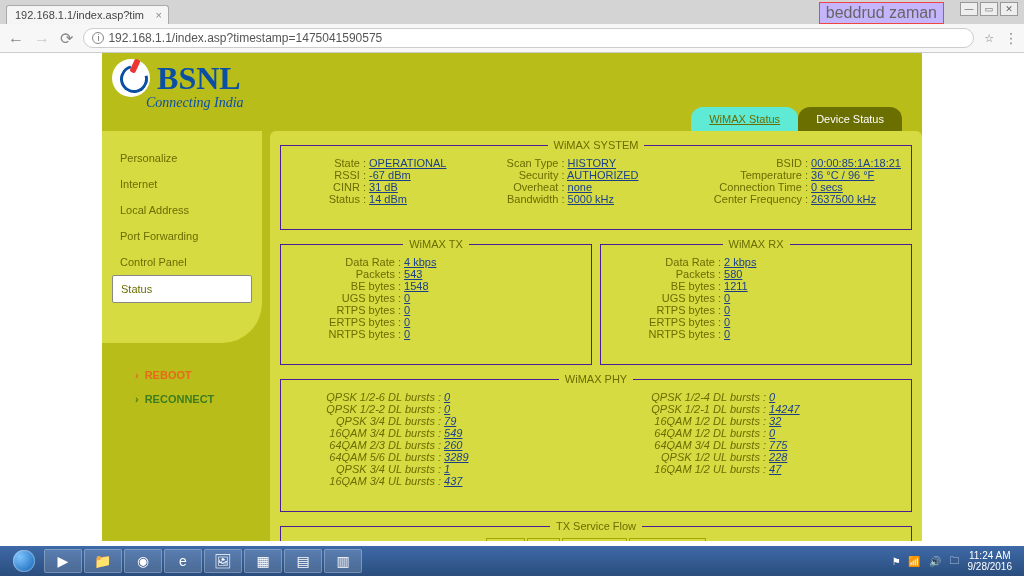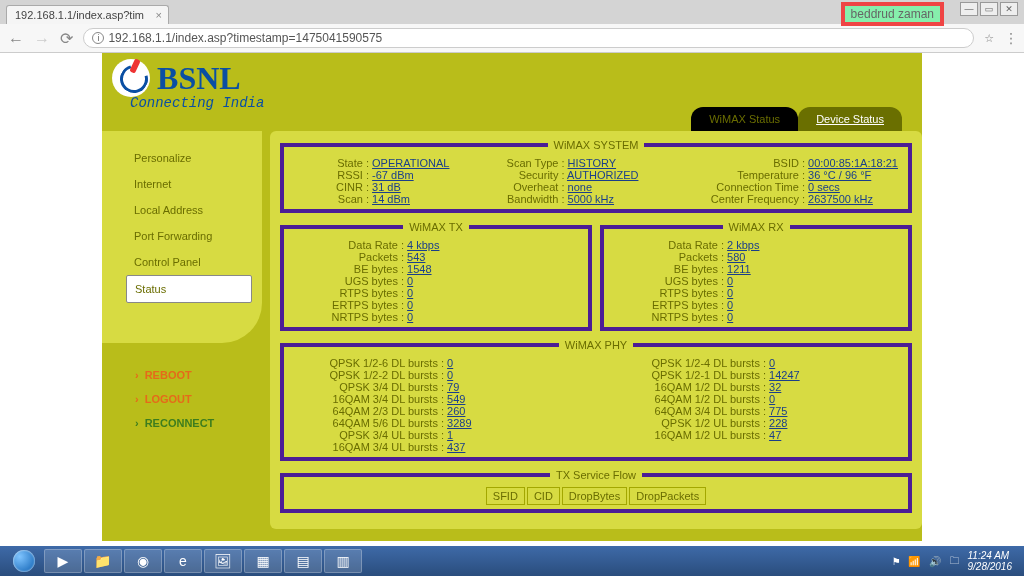--- a/index.html
+++ b/index.html
@@ -1,77 +1,77 @@
 <!DOCTYPE html>
 <html><head>
 <meta charset="utf-8">
 <style>
 * { box-sizing: border-box; margin: 0; padding: 0; }
 body { font-family: Arial, sans-serif; font-size: 11px; background: #fff; }
 .browser-chrome { background: linear-gradient(#f5f5f5,#e8e8e8); border-bottom: 1px solid #ccc; }
 .tab-bar { display: flex; height: 24px; background: #d4d4d4; align-items: end; padding-left: 6px; }
 .tab { background: #f5f5f5; border: 1px solid #aaa; border-bottom: none; padding: 3px 24px 3px 8px; font-size: 11px; border-radius: 3px 3px 0 0; position: relative; color: #444; }
 .tab .close { position: absolute; right: 6px; top: 3px; color: #888; cursor: pointer; }
-.user-badge { position: absolute; right: 80px; top: 2px; background: #86efac; border: 4px solid #ef4444; padding: 1px 6px; font-size: 12px; color: #666; }
+.user-badge { position: absolute; right: 80px; top: 2px; background: #c4b5fd; border: 1px solid #ef4444; padding: 1px 6px; font-size: 16px; color: #666; }
 .win-controls { position: absolute; right: 6px; top: 2px; display: flex; gap: 2px; }
 .win-controls span { width: 18px; height: 14px; border: 1px solid #999; background: #eee; display: flex; align-items: center; justify-content: center; font-size: 9px; color: #666; }
 .nav-bar { display: flex; align-items: center; height: 28px; padding: 0 8px; gap: 10px; background: #f7f7f7; }
 .nav-arrow { color: #888; font-size: 16px; }
 .nav-arrow.disabled { color: #ccc; }
 .url-bar { flex: 1; display: flex; align-items: center; border: 1px solid #ccc; border-radius: 12px; padding: 2px 8px; font-size: 12px; color: #555; background: #fff; }
 .url-bar .info { border: 1px solid #888; border-radius: 50%; width: 12px; height: 12px; display: inline-flex; align-items: center; justify-content: center; font-size: 9px; margin-right: 4px; color: #666; }
 .star { color: #888; }
 .menu-dots { color: #888; letter-spacing: -2px; font-size:14px; }
 .page-body { background: #fff; width: 1024px; height: 488px; overflow: hidden; position: relative; }
 .router-wrap { width: 820px; margin: 0 auto; background: #b9bd1a; min-height: 600px; position: relative; }
 .header-area { height: 78px; position: relative; background: #b9bd1a; }
 .logo-box { position: absolute; left: 10px; top: 6px; }
 .logo-icon { display: inline-block; width: 38px; height: 38px; background: #fff; border-radius: 50%; position: relative; vertical-align: middle; }
 .logo-icon::before { content:""; position:absolute; left:8px; top:6px; width:22px; height:22px; border:3px solid #0a4fa3; border-radius:50%; border-top-color:transparent; transform:rotate(30deg); }
 .logo-icon::after { content:""; position:absolute; left:20px; top:0px; width:6px; height:14px; background:#e33; transform:rotate(25deg); border-radius:2px; }
 .logo-text { display: inline-block; vertical-align: middle; color: #0a4fa3; font-size: 32px; font-weight: bold; font-family: "Times New Roman", serif; margin-left: 4px; }
-.tagline { font-style: italic; color: #0a4fa3; font-size: 14px; margin-left: 18px; margin-top: -2px; font-family: Liberation Mono, monospace; }
+.tagline { font-style: italic; color: #0a4fa3; font-size: 14px; margin-left: 34px; margin-top: -2px; font-family: Liberation Serif, serif; }
 .top-tabs { position: absolute; right: 20px; bottom: 0; display: flex; }
 .top-tab { padding: 6px 18px; font-size: 11px; border-radius: 12px 12px 0 0; }
-.top-tab.active { background: #000000; color: #6a6d00; }
-.top-tab.inactive { background: #6a6f00; color: #fff; text-decoration: underline; }
+.top-tab.active { background: #5eead4; color: #6a6d00; text-decoration: underline; }
+.top-tab.inactive { background: #6a6f00; color: #fff; }
 .content-row { display: flex; }
-.sidebar { width: 160px; background: #d7db42; border-radius: 0 0 40px 0; padding: 14px 0 30px 14px; margin-bottom: 20px; }
+.sidebar { width: 160px; background: #d7db42; border-radius: 0 0 40px 0; padding: 14px 0 30px 0; margin-bottom: 20px; }
 .sidebar-section { padding: 0 10px 10px 10px; }
 .menu-item { padding: 7px 8px; color: #6a6d00; font-size: 11px; cursor: pointer; }
 .menu-item.active { background: #fff; border: 1px solid #888; border-radius: 2px; }
 .action-item { padding: 6px 8px; color: #e56a1a; font-size: 11px; font-weight: bold; cursor: pointer; }
 .action-item.green { color: #3d7d1e; }
 .action-item::before { content: "›"; color: #e56a1a; margin-right: 6px; font-weight: bold; }
 .action-item.green::before { color: #3d7d1e; }
 .main-panel { flex: 1; background: #d7db42; padding: 8px 10px; margin-left: 8px; border-radius: 6px; }
-fieldset { border: 4px solid #4c1d95; margin-bottom: 8px; padding: 6px 10px 4px 10px; }
+fieldset { border: 1px solid #4c1d95; margin-bottom: 8px; padding: 6px 10px 24px 10px; }
 legend { color: #6a6d00; font-size: 11px; padding: 0 6px; text-align: center; width: auto; margin: 0 auto; }
 fieldset .content { text-align: left; }
 .kv-grid { display: grid; grid-template-columns: 1fr 1fr 1fr; gap: 2px 20px; font-size: 11px; }
 .kv { white-space: nowrap; }
 .kv .k { color: #6a6d00; display: inline-block; text-align: right; }
 .kv .v { color: #1a3f8a; text-decoration: underline; }
 .side-by-side { display: flex; gap: 8px; }
 .side-by-side fieldset { flex: 1; }
 .rx-tx-grid { font-size: 11px; }
 .rx-tx-grid .kv .k { width: 110px; }
-.phy-grid { display: grid; grid-template-columns: 1fr 1fr; gap: 2px 40px; font-size: 11px; }
+.phy-grid { display: grid; grid-template-columns: 1fr 1fr; gap: 2px 40px; font-size: 11px; font-style: italic; }
 .phy-grid .kv .k { width: 150px; }
 .sys-grid .kv .k { width: 75px; }
 .sys-grid .col3 .k { width: 120px; }
 .sflow-headers { display: flex; gap: 2px; justify-content: center; }
 .sflow-headers span { border: 1px solid #a3a700; padding: 2px 6px; color: #6a6d00; font-size: 11px; }
 .taskbar { position: fixed; bottom: 0; left: 0; right: 0; height: 30px; background: linear-gradient(#3e6aa8,#2a4d7d); display: flex; align-items: center; padding: 0 6px; }
 .taskbar .start { width: 36px; height: 26px; border-radius: 4px; display:flex; align-items:center; justify-content:center; }
 .start-orb { width:22px; height:22px; border-radius:50%; background: radial-gradient(circle at 30% 30%, #7fc4ff, #0a5db0); box-shadow: inset 0 0 2px #fff; position:relative; }
 .taskbar .tb-icon { width: 38px; height: 24px; margin-left: 2px; border-radius: 2px; display:flex; align-items:center; justify-content:center; color:#fff; font-size:14px; }
 .taskbar .tb-icon.hover { background: rgba(255,255,255,0.15); border:1px solid rgba(255,255,255,0.25); }
 .tray { margin-left: auto; color: #fff; font-size: 10px; display: flex; align-items: center; gap: 8px; padding-right: 6px; }
-.tray .time { text-align: left; line-height: 11px; font-style: italic; }
+.tray .time { text-align: center; line-height: 11px; }
 </style>
 </head>
 <body>
 
 <div class="browser-chrome">
   <div class="tab-bar" style="position:relative;">
     <div class="tab">
       <span>192.168.1.1/index.asp?tim</span>
       <span class="close">×</span>
     </div>
@@ -118,35 +118,34 @@
               <div class="menu-item">Personalize</div>
               <div class="menu-item">Internet</div>
               <div class="menu-item">Local Address</div>
               <div class="menu-item">Port Forwarding</div>
               <div class="menu-item">Control Panel</div>
               <div class="menu-item active">Status</div>
             </div>
         </div>
         <div id="sidebar-actions" style="padding:0 25px;">
             <div class="action-item">REBOOT</div>
-            <div class="action-item">LOGOUT</div>
             <div class="action-item green">RECONNECT</div>
           </div>
       </div>
 
       <div class="main-panel">
 
         <fieldset>
           <legend>WiMAX SYSTEM</legend>
           <div class="kv-grid sys-grid content">
             <div>
               <div class="kv"><span class="k">State :</span> <a class="v">OPERATIONAL</a></div>
               <div class="kv"><span class="k">RSSI :</span> <a class="v">-67 dBm</a></div>
               <div class="kv"><span class="k">CINR :</span> <a class="v">31 dB</a></div>
-              <div class="kv"><span class="k">Scan :</span> <a class="v">14 dBm</a></div>
+              <div class="kv"><span class="k">Status :</span> <a class="v">14 dBm</a></div>
             </div>
             <div>
               <div class="kv"><span class="k">Scan Type :</span> <a class="v">HISTORY</a></div>
               <div class="kv"><span class="k">Security :</span> <a class="v">AUTHORIZED</a></div>
               <div class="kv"><span class="k">Overheat :</span> <a class="v">none</a></div>
               <div class="kv"><span class="k">Bandwidth :</span> <a class="v">5000 kHz</a></div>
             </div>
             <div class="col3">
               <div class="kv"><span class="k">BSID :</span> <a class="v">00:00:85:1A:18:21</a></div>
               <div class="kv"><span class="k">Temperature :</span> <a class="v">36 °C / 96 °F</a></div>

